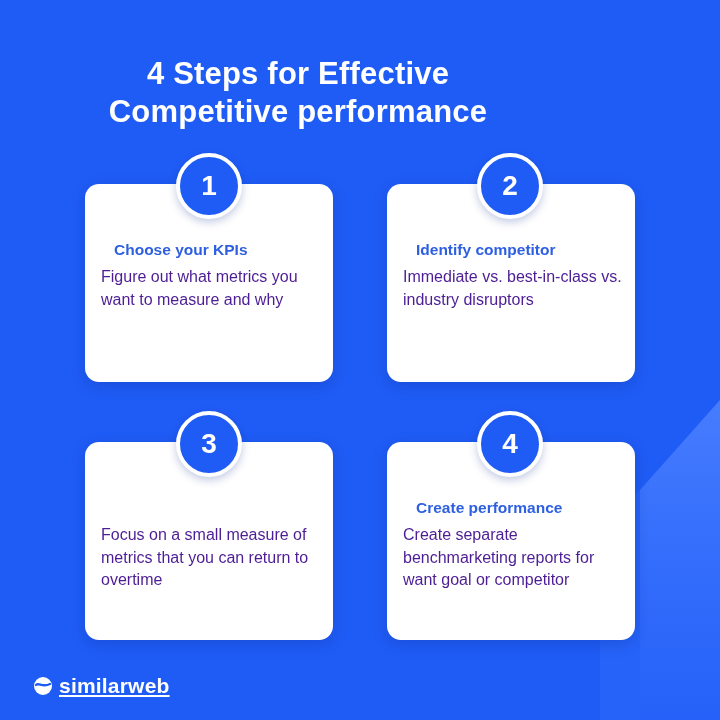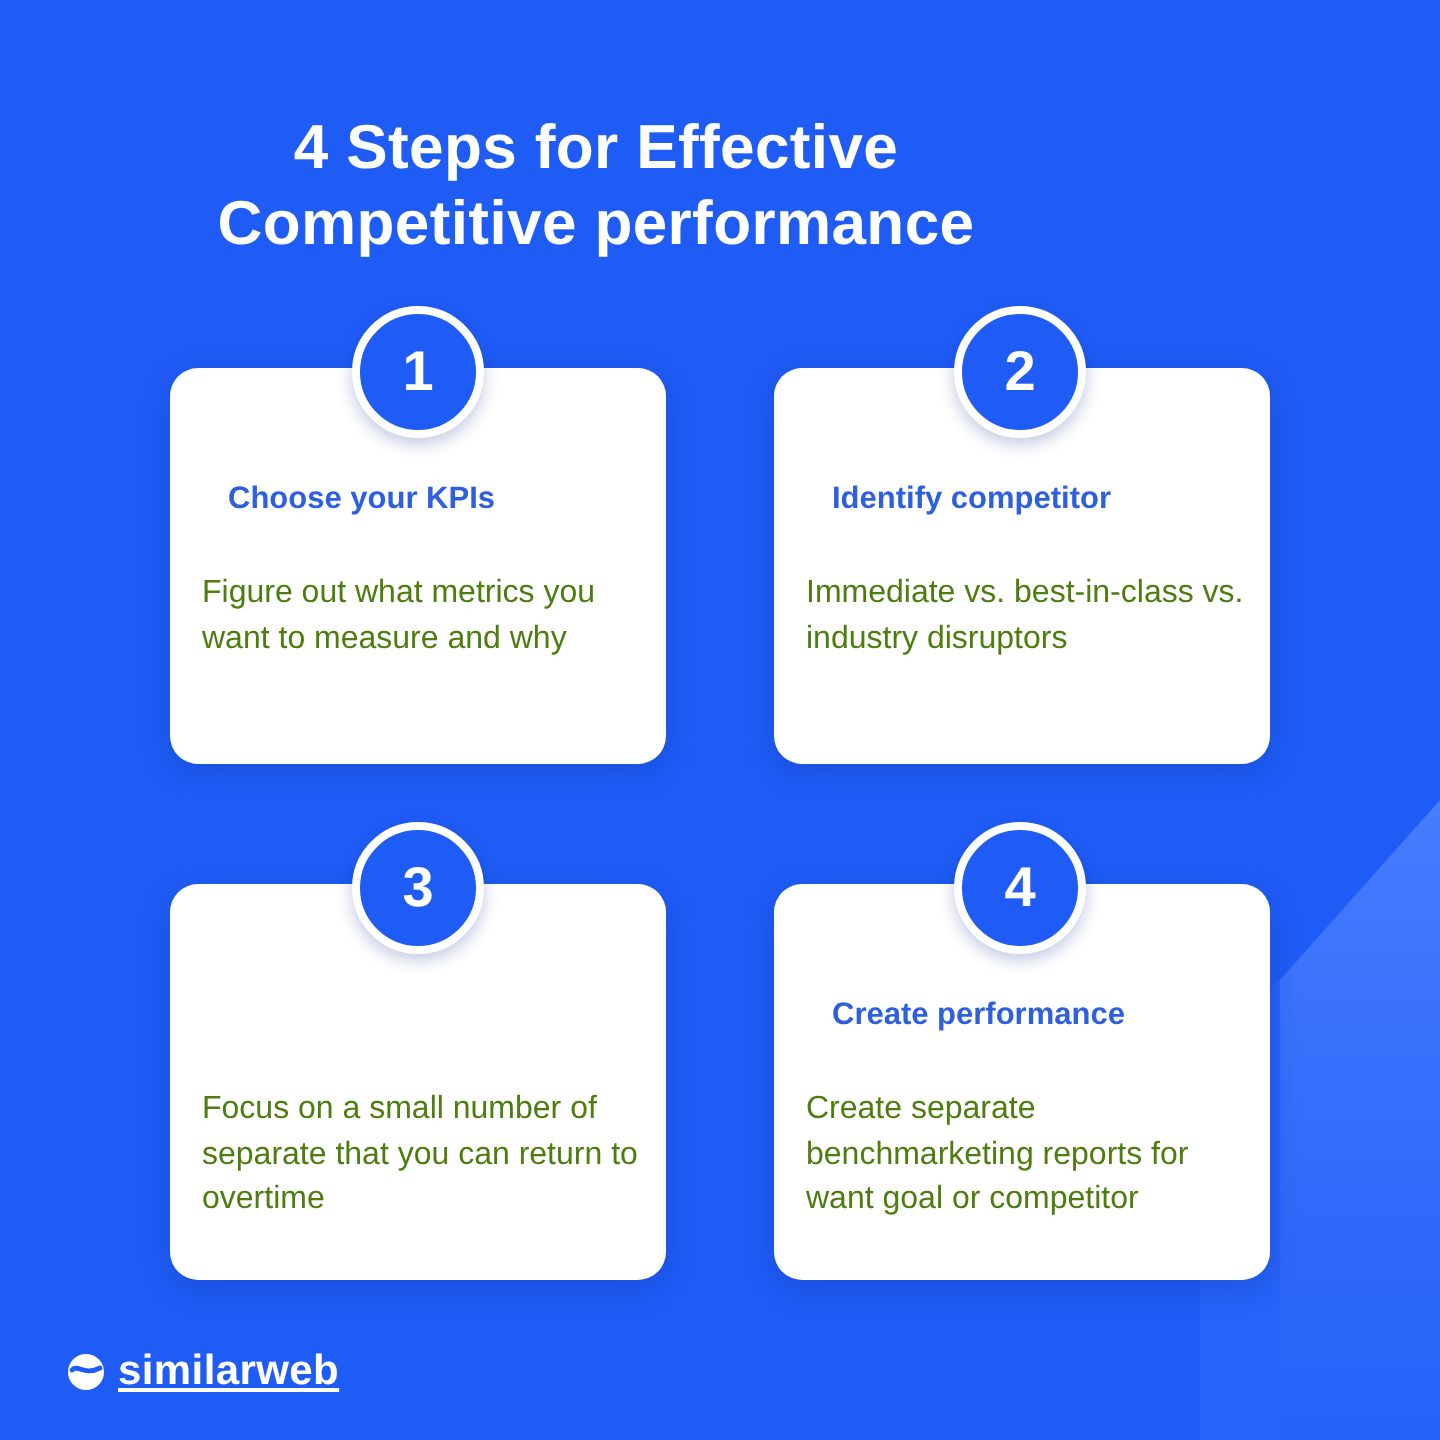--- a/index.html
+++ b/index.html
@@ -32,21 +32,21 @@
     box-sizing: content-box;
   }
   .card-title {
     position: absolute; left: 16px; top: 56px; right: 10px;
     color: #2d5fe0; font-weight: bold; font-size: 15.5px; line-height: 20px;
     white-space: nowrap;
     margin-left: 13px;
   }
   .card-desc {
     position: absolute; left: 16px; top: 82px; right: 10px;
-    color: #4d7c0f; font-size: 16px; line-height: 22.5px; margin-top: 20px;
+    color: #4c1d95; font-size: 16px; line-height: 22.5px;
   }
   .logo {
     position: absolute; left: 33px; top: 674px; display: flex; align-items: center;
     color: #ffffff; font-weight: bold; font-size: 21px; letter-spacing: 0.2px; text-decoration: underline;
   }
   .logo svg { margin-right: 6px; }
 </style>
 </head>
 <body>
 
@@ -72,21 +72,21 @@
 </div>
 <div class="badge" style="left:176px; top:153px;">1</div>
 
 <div class="card" style="left:387px; top:184px;">
   <div class="card-title">Identify competitor</div>
   <div class="card-desc">Immediate vs. best-in-class vs. industry disruptors</div>
 </div>
 <div class="badge" style="left:477px; top:153px;">2</div>
 
 <div class="card" style="left:85px; top:442px;">
-  <div class="card-desc">Focus on a small number of separate that you can return to overtime</div>
+  <div class="card-desc">Focus on a small measure of metrics that you can return to overtime</div>
 </div>
 <div class="badge" style="left:176px; top:411px;">3</div>
 
 <div class="card" style="left:387px; top:442px;">
   <div class="card-title">Create performance</div>
   <div class="card-desc">Create separate benchmarketing reports for want goal or competitor</div>
 </div>
 <div class="badge" style="left:477px; top:411px;">4</div>
 
 <div class="logo">

